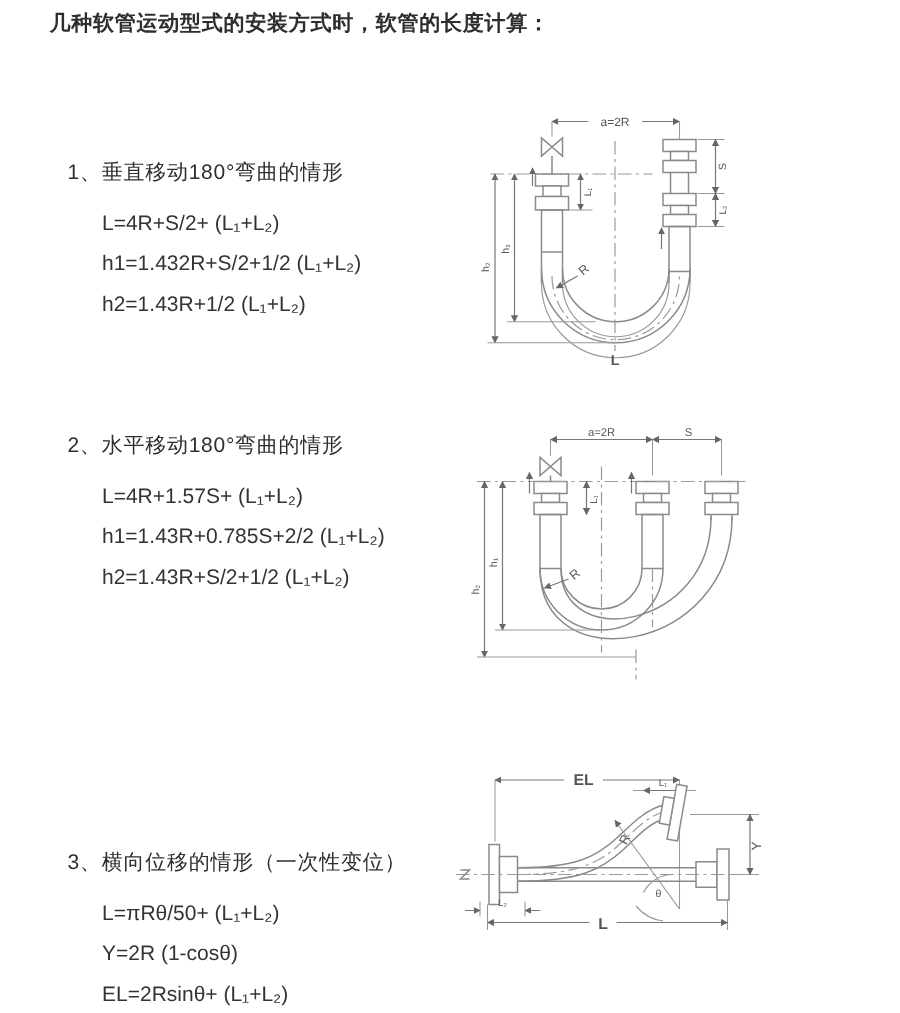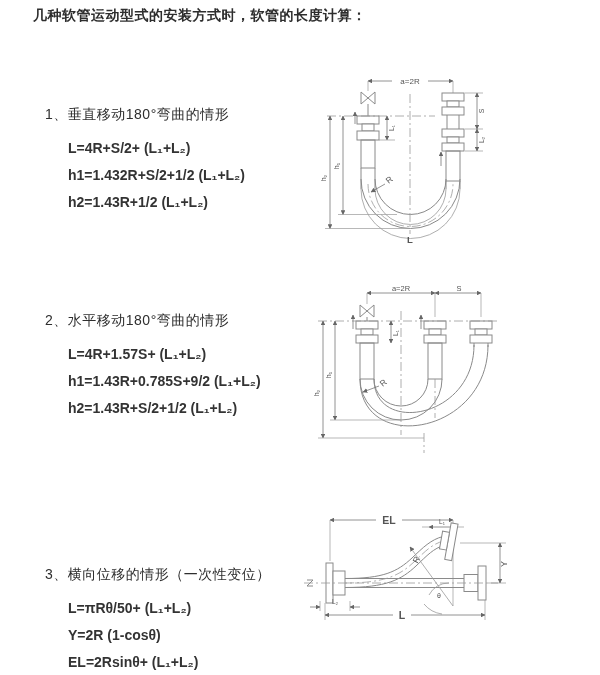--- a/index.html
+++ b/index.html
@@ -7,21 +7,21 @@
     width:600px;height:675px;background:#ffffff;position:relative;
     font-family:"Liberation Sans","DejaVu Sans",sans-serif;color:#333;
     overflow:hidden;
   }
   .page-title{
     position:absolute;left:33px;top:7px;
     font-size:14px;font-weight:bold;letter-spacing:0.5px;color:#2e2e2e;
   }
   .section{position:absolute;left:45px;width:275px;}
   .sec-heading{font-size:14px;font-weight:normal;color:#2e2e2e;letter-spacing:0.5px;}
-  .formulas{margin-top:11px;margin-left:23px;font-weight:bold;}
+  .formulas{margin-top:11px;margin-left:23px;}
   .formula{font-size:14px;line-height:27px;color:#333;white-space:nowrap;}
   .diagram{position:absolute;}
   svg{display:block;}
   svg text{font-family:"Liberation Sans","DejaVu Sans",sans-serif;fill:#555;}
   .draw{stroke:#8a8a8a;stroke-width:1;fill:none;}
   .thin{stroke:#9a9a9a;stroke-width:0.8;fill:none;}
   .fitw{stroke:#8a8a8a;stroke-width:1;fill:#ffffff;}
   .cl{stroke:#9a9a9a;stroke-width:0.8;fill:none;stroke-dasharray:9 3 2 3;}
   .dim{stroke:#777;stroke-width:0.8;fill:none;}
   .ext{stroke:#999;stroke-width:0.7;fill:none;}
@@ -33,25 +33,25 @@
 
 <div class="section" style="top:106px;">
   <div class="sec-heading">1、垂直移动180°弯曲的情形</div>
   <div class="formulas">
     <div class="formula">L=4R+S/2+ (L₁+L₂)</div>
     <div class="formula">h1=1.432R+S/2+1/2 (L₁+L₂)</div>
     <div class="formula">h2=1.43R+1/2 (L₁+L₂)</div>
   </div>
 </div>
 
-<div class="section" style="top:312px;">
+<div class="section" style="top:288px;">
   <div class="sec-heading">2、水平移动180°弯曲的情形</div>
   <div class="formulas">
     <div class="formula">L=4R+1.57S+ (L₁+L₂)</div>
-    <div class="formula">h1=1.43R+0.785S+9/2 (L₁+L₂)</div>
+    <div class="formula">h1=1.43R+0.785S+2/2 (L₁+L₂)</div>
     <div class="formula">h2=1.43R+S/2+1/2 (L₁+L₂)</div>
   </div>
 </div>
 
 <div class="section" style="top:518px;margin-top:48px;">
   <div class="sec-heading">3、横向位移的情形（一次性变位）</div>
   <div class="formulas">
     <div class="formula">L=πRθ/50+ (L₁+L₂)</div>
     <div class="formula">Y=2R (1-cosθ)</div>
     <div class="formula">EL=2Rsinθ+ (L₁+L₂)</div>

